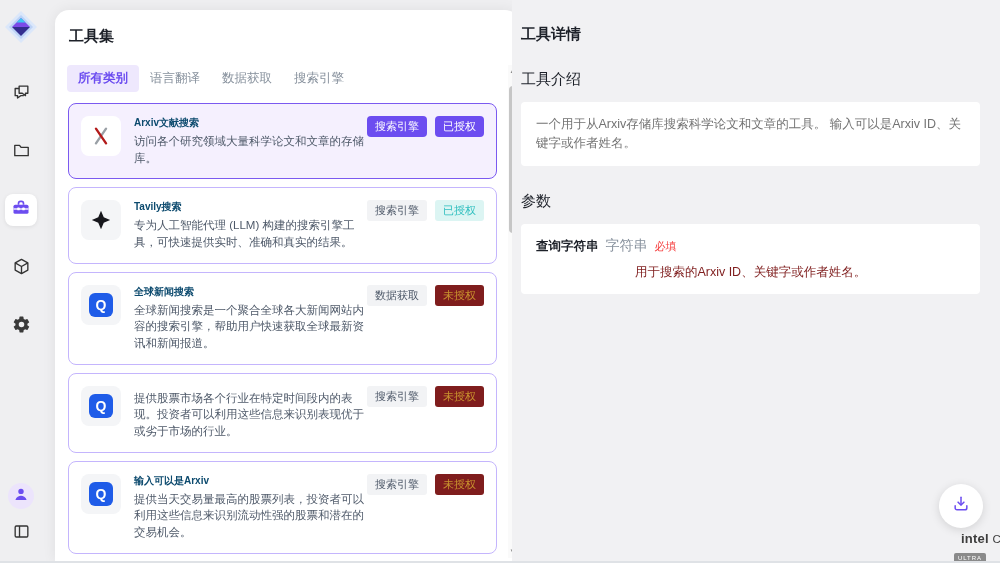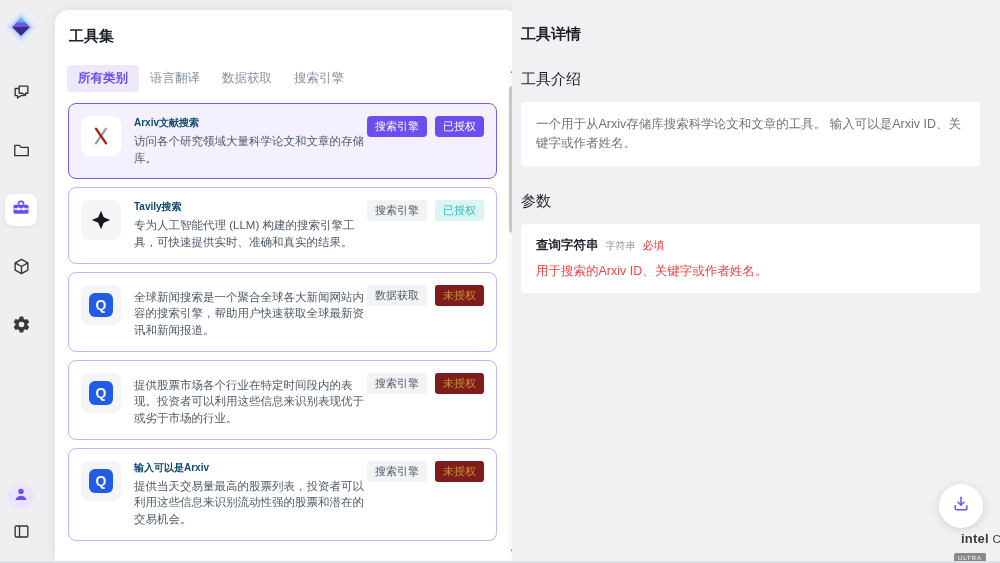--- a/index.html
+++ b/index.html
@@ -56,23 +56,23 @@
   .sb-thumb { position:absolute; left:1px; width:8px; top:21px; height:147px; background:#c6c6c6; border-radius:4px; }
 
   
   .detail-panel { position:absolute; left:512px; top:0; right:0; bottom:2px; background:#f1f1f3; padding:16px 20px 0 9px; }
   .detail-title { font-size:15px; font-weight:bold; margin-top:9px; }
   .section-h { font-size:15px; font-weight:normal; margin-top:26px; }
   .white-card { background:#ffffff; border-radius:4px; margin-top:13px; padding:13px 15px; }
   .intro-text { font-size:12.5px; color:#737373; line-height:1.5; }
   .param-row { display:flex; align-items:baseline; gap:7px; }
   .param-name { font-size:12.5px; font-weight:bold; color:#1d2129;text-align:center; }
-  .param-type { font-size:10px; color:#86909c;text-align:center; }
+  .param-type { font-size:14px; color:#86909c;text-align:center; }
   .param-req { font-size:11px; color:#f53f3f; }
-  .param-desc { font-size:12.5px; color:#ef4444; margin-top:9px; }
+  .param-desc { font-size:12.5px; color:#7f1d1d; margin-top:9px;text-align:center; }
 
   
   .download-fab {
     position:absolute; right:17px; top:484px; width:44px; height:44px; border-radius:50%;
     background:#ffffff; box-shadow:0 2px 10px rgba(0,0,0,.13);
     display:flex; align-items:center; justify-content:center; cursor:pointer;
   }
   .intel-mark { position:absolute; right:11px; top:531px; width:72px; text-align:center; color:#3c3c3c; }
   .intel-line { font-size:13px; letter-spacing:.2px; white-space:nowrap;margin-left:44px; }
   .intel-word { font-weight:bold; }
@@ -198,20 +198,21 @@
       <span class="badge badge-category">搜索引擎</span>
       <span class="badge badge-auth auth-yes">已授权</span>
     </div>
   </div>
 
   <div class="card">
     <div class="icon-box">
           <div class="q-logo">Q</div>
         </div>
     <div class="card-body">
+      <div class="card-title">全球新闻搜索</div>
       <div class="card-desc">全球新闻搜索是一个聚合全球各大新闻网站内容的搜索引擎，帮助用户快速获取全球最新资讯和新闻报道。</div>
     </div>
     <div class="badges">
       <span class="badge badge-category">数据获取</span>
       <span class="badge badge-auth auth-no">未授权</span>
     </div>
   </div>
 
   <div class="card">
     <div class="icon-box">

